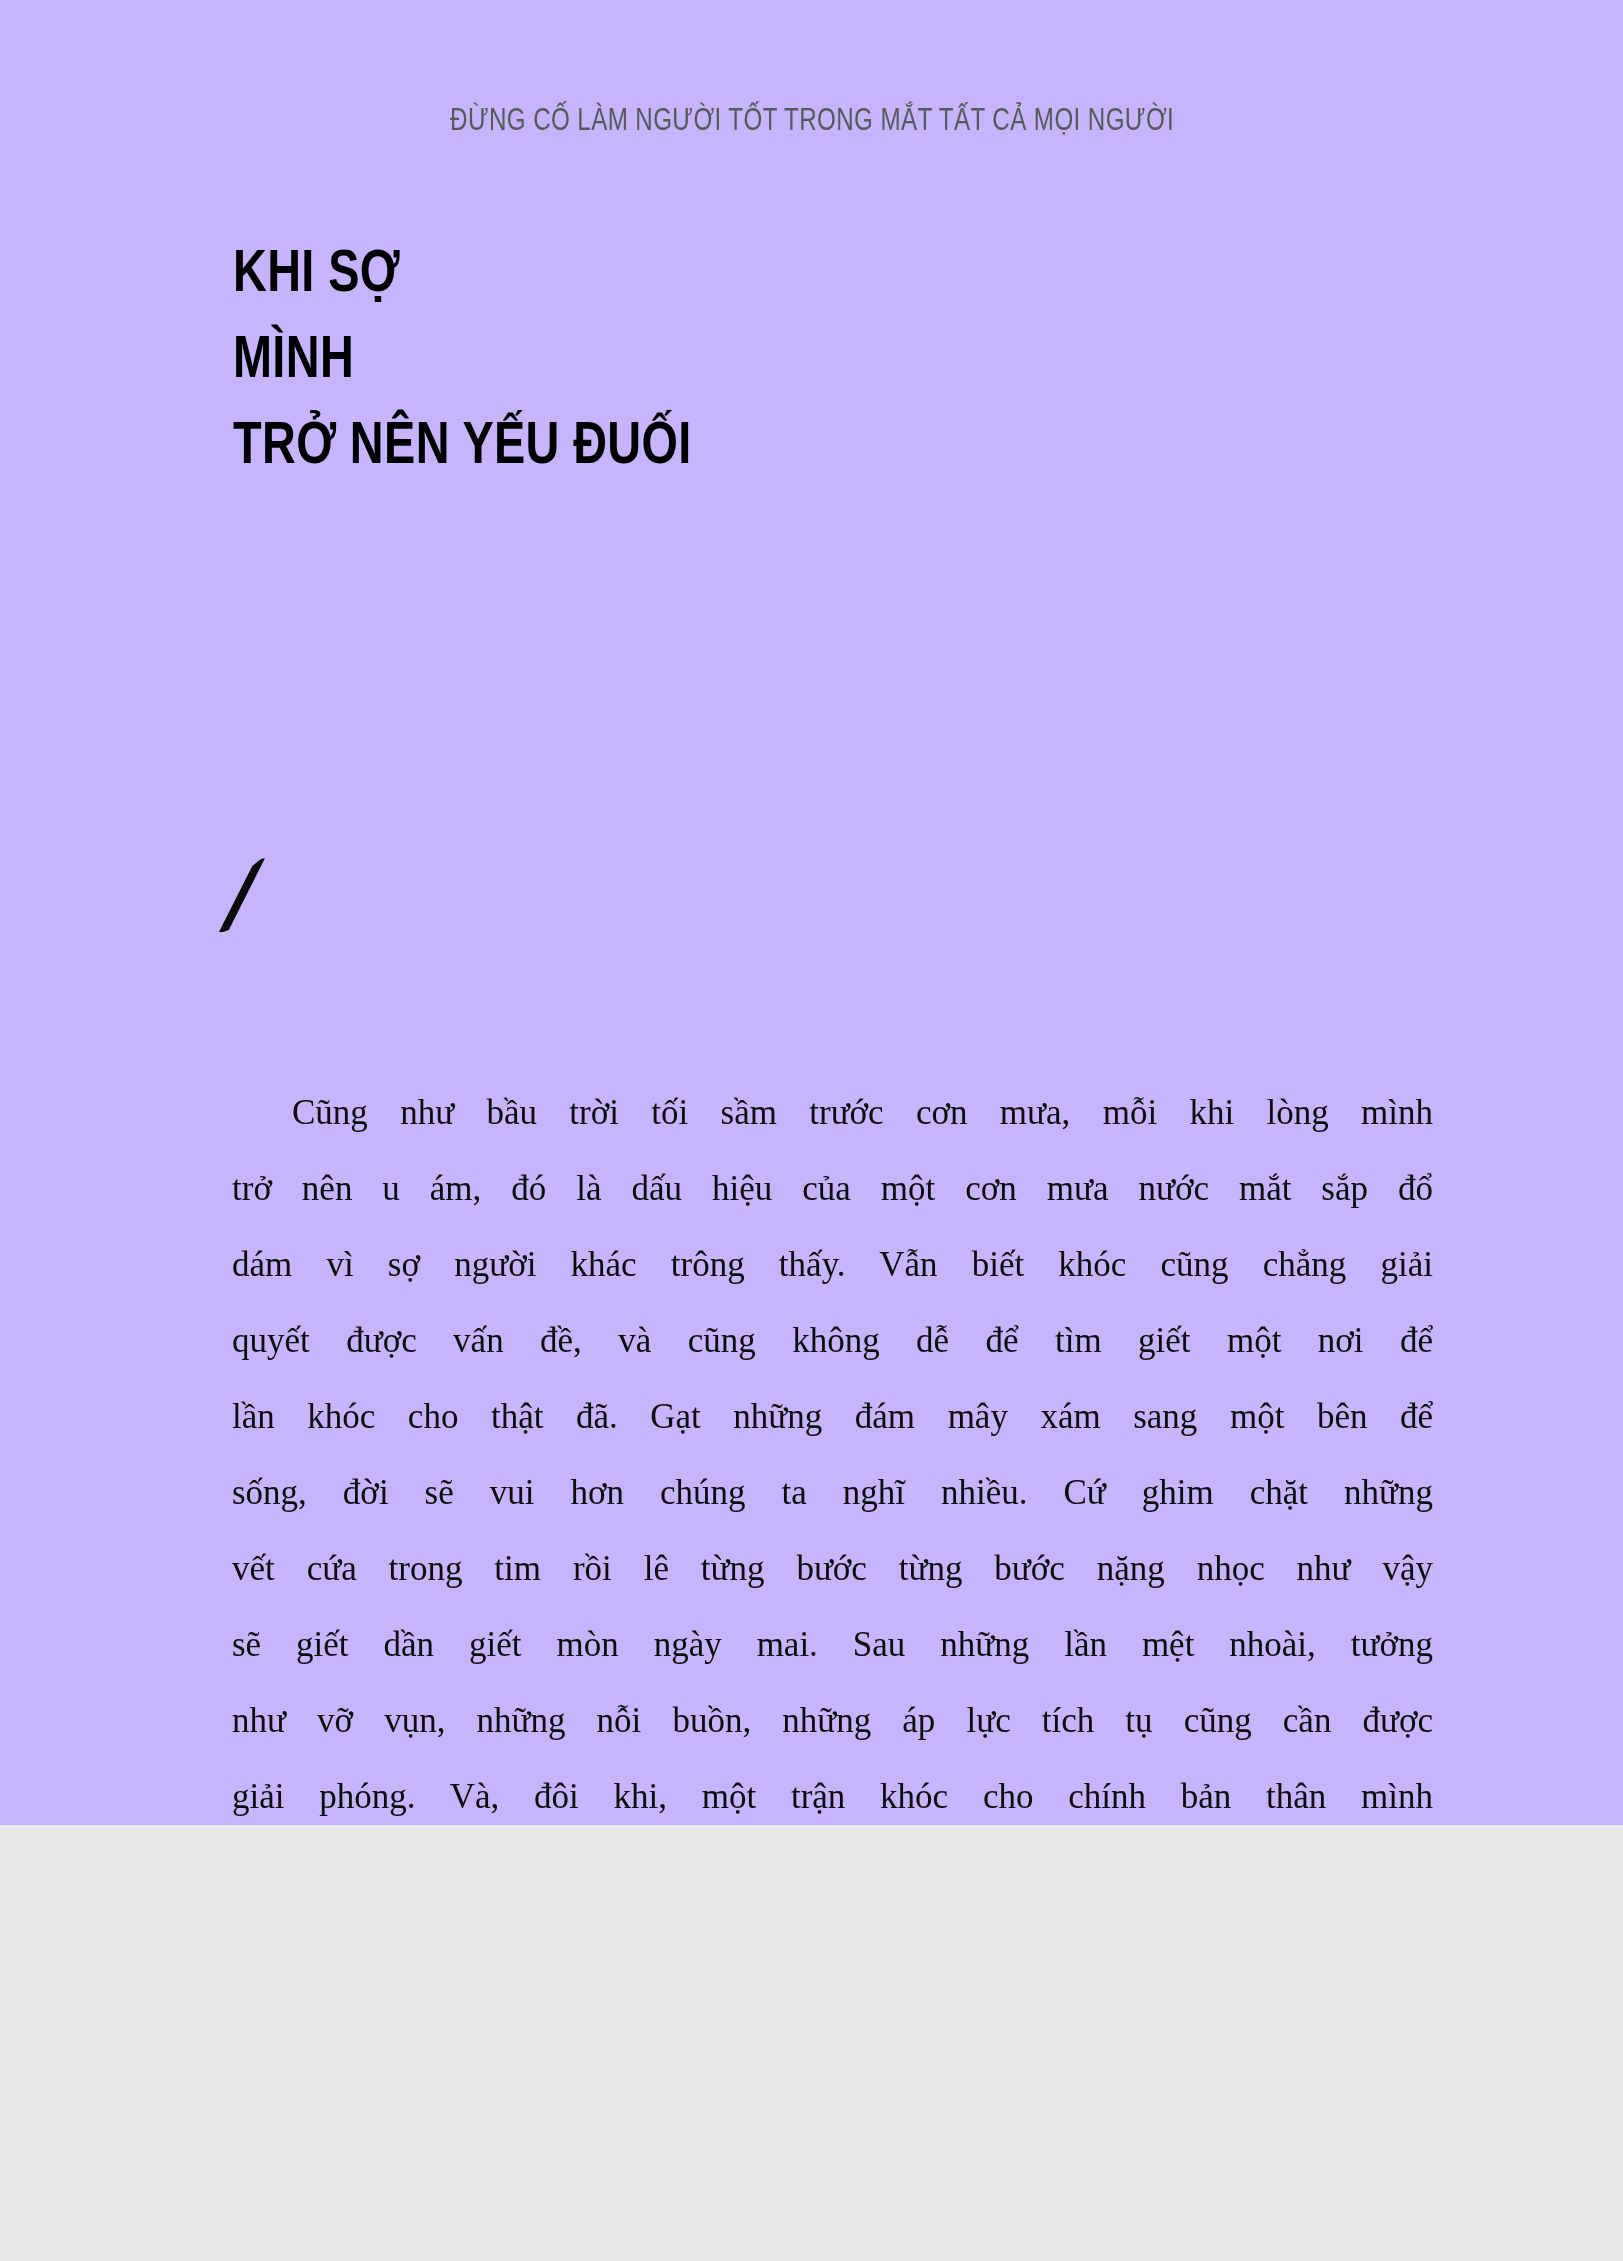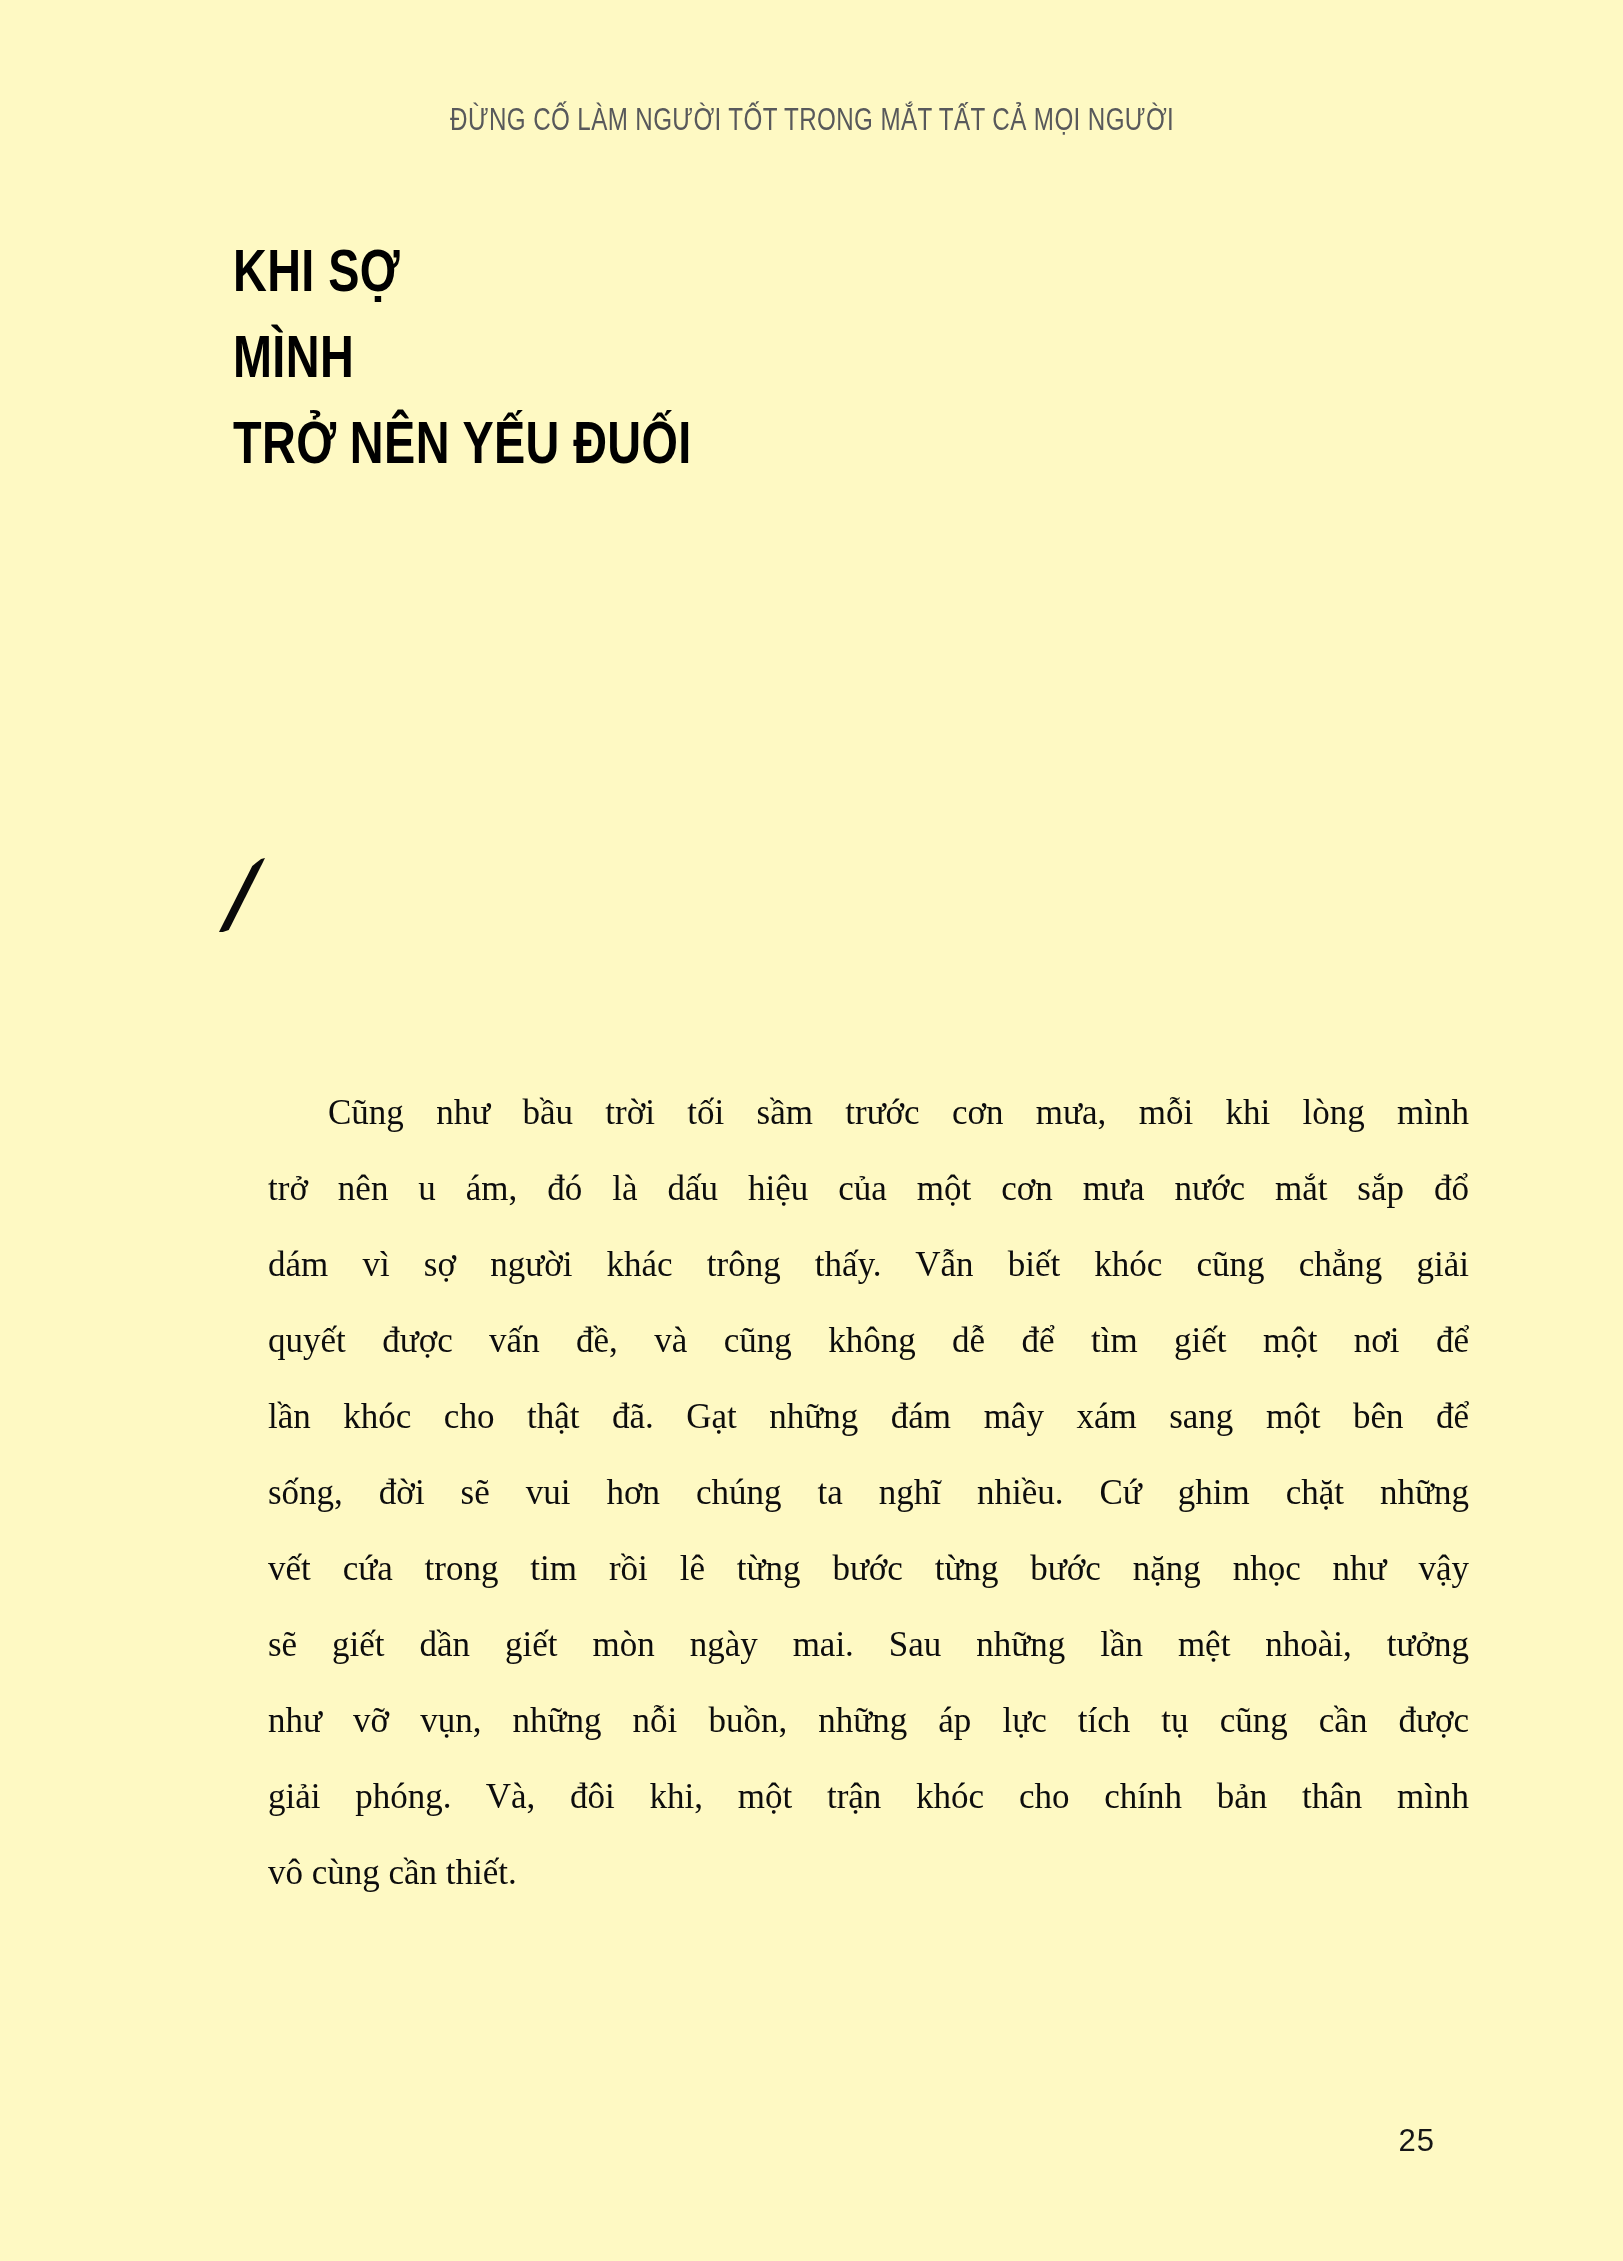--- a/index.html
+++ b/index.html
@@ -3,22 +3,22 @@
 <meta charset="utf-8">
 <style>
   html, body {
     margin: 0;
     padding: 0;
     background: #e8e8e8;
   }
   .page {
     position: relative;
     width: 1624px;
-    height: 2261px;
-    background: #fef9c3;
+    height: 1825px;
+    background: #c4b5fd;
     overflow: hidden;
     font-kerning: normal;
   }
 
   
   .running-head {
     position: absolute;
     top: 104px;
     left: 0;
     width: 100%;
@@ -75,21 +75,20 @@
   
   .body-text {
     position: absolute;
     left: 232px;
     top: 1075px;
     width: 1201px;
     font-family: "Liberation Serif", "DejaVu Serif", serif;
     font-size: 35px;
     line-height: 76px;
     color: #0d0d0d;
-    margin-left: 36px;
   }
   .body-text .pline {
     text-align: justify;
     text-align-last: justify;
   }
   .body-text .pline.first {
     text-indent: 60px;
   }
   .body-text .pline.last {
     text-align: left;

